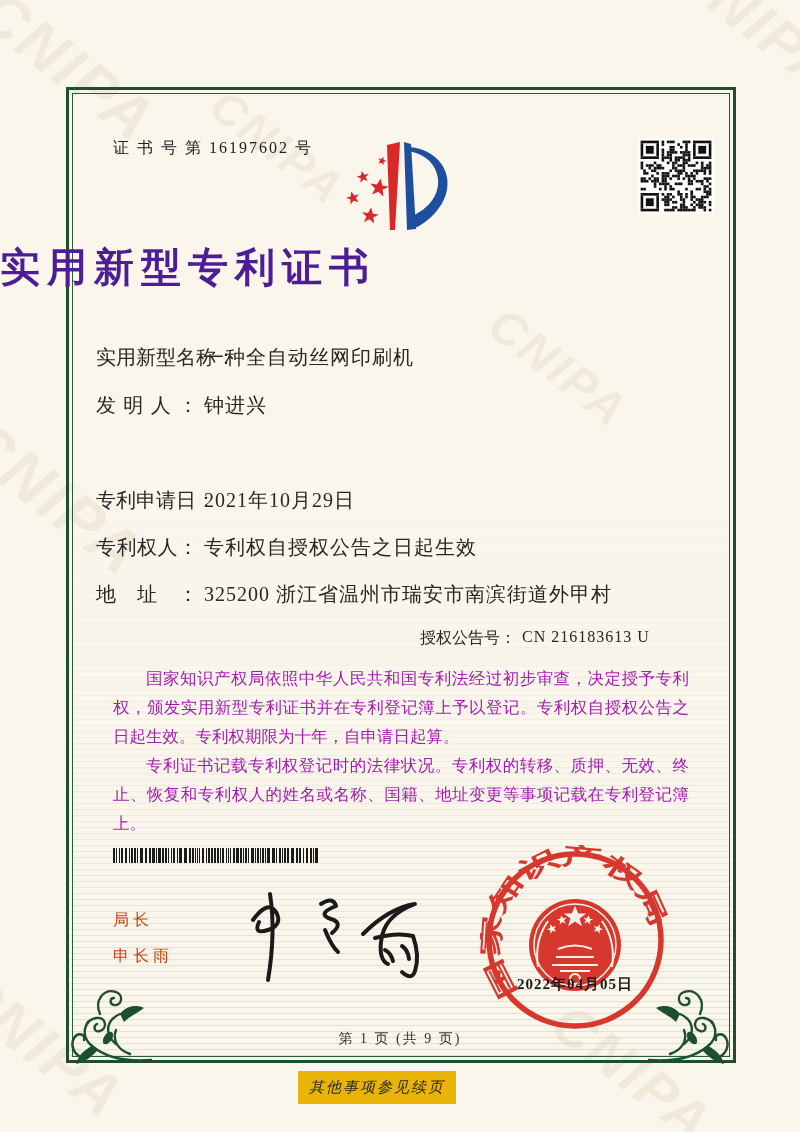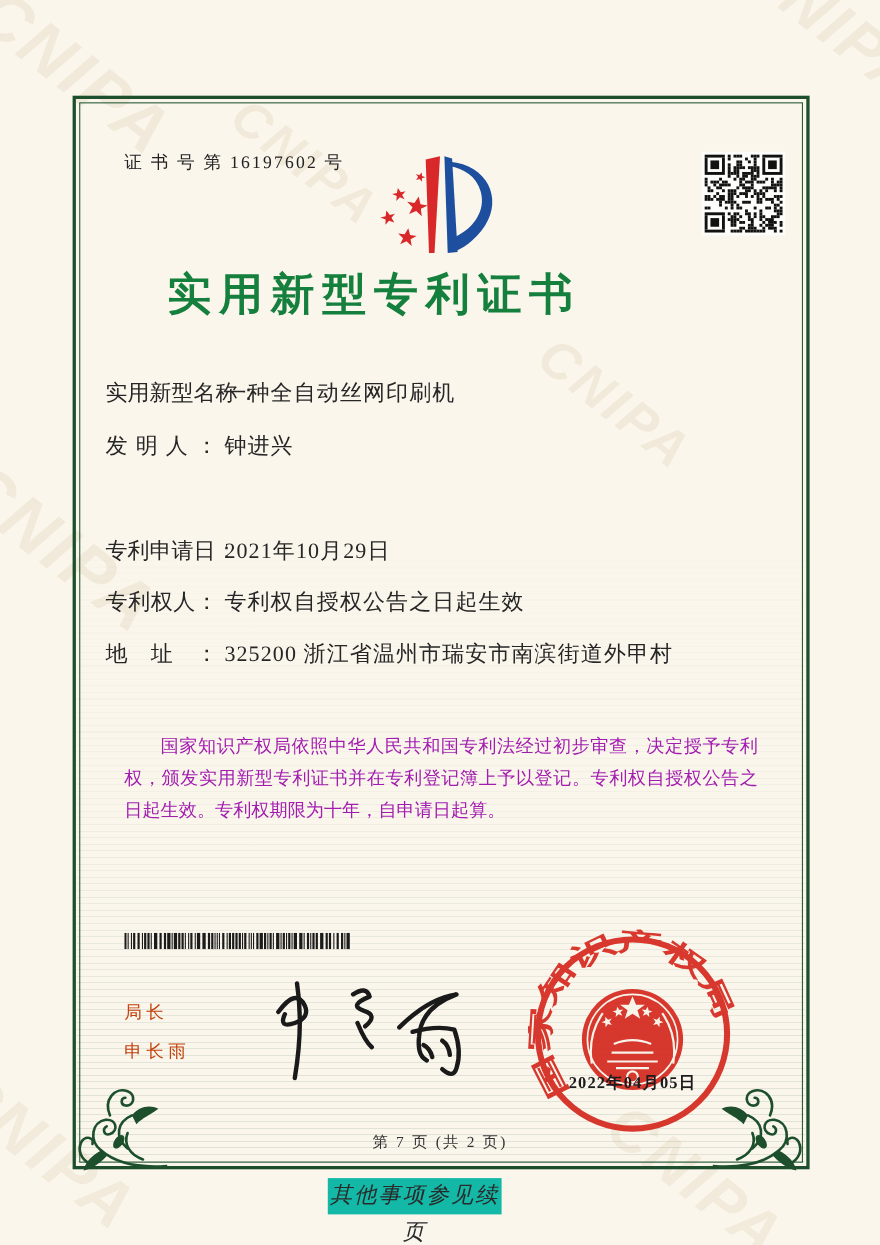--- a/index.html
+++ b/index.html
@@ -21,22 +21,22 @@
   .waves{position:absolute;left:70px;top:450px;width:662px;height:612px;
       background:repeating-linear-gradient(0deg, rgba(116,146,120,.20) 0 1px, rgba(0,0,0,0) 1px 6px);
       -webkit-mask-image:linear-gradient(to bottom, rgba(0,0,0,0) 0%, rgba(0,0,0,.35) 45%, rgba(0,0,0,.85) 80%, #000 100%);
       mask-image:linear-gradient(to bottom, rgba(0,0,0,0) 0%, rgba(0,0,0,.35) 45%, rgba(0,0,0,.85) 80%, #000 100%);}
 
   .certno{position:absolute;left:113px;top:138px;font-size:16px;color:#222;letter-spacing:2px;}
 
   .logo{position:absolute;left:335px;top:130px;width:130px;height:110px;}
   .qr{position:absolute;left:638px;top:138px;width:76px;height:76px;background:#fdfdfb;}
 
-  .title{position:absolute;left:0;top:240px;width:680px;text-align:center;
-      font-size:40px;font-weight:bold;color:#15803d;letter-spacing:7px;}
+  .title{position:absolute;left:0;top:240px;width:680px;
+      font-size:40px;font-weight:bold;color:#4c1d95;letter-spacing:7px;}
 
   .field{position:absolute;left:96px;font-size:20px;color:#262626;white-space:nowrap;}
   .flabel{display:inline-block;width:102px;text-align:justify;text-align-last:justify;vertical-align:top;}
   .fvalue{margin-left:6px;letter-spacing:1px;}
   .field2{position:absolute;left:420px;font-size:16px;color:#262626;white-space:nowrap;}
   .flabel2{display:inline-block;width:96px;text-align:justify;text-align-last:justify;vertical-align:top;}
 
   .bodytext{position:absolute;left:113px;top:664px;width:576px;font-size:16.5px;
       line-height:29px;color:#a21caf;text-align:justify;}
   .bodytext p{margin:0;text-indent:2em;}
@@ -47,21 +47,21 @@
   .signature{position:absolute;left:225px;top:882px;width:220px;height:110px;}
 
   .seal{position:absolute;left:480px;top:845px;width:190px;height:190px;}
   .sealdate{position:absolute;left:500px;top:975px;width:150px;text-align:center;
       font-size:15px;font-weight:bold;color:#1b1b1b;letter-spacing:1px;}
 
   .pagenum{position:absolute;left:0;top:1030px;width:800px;text-align:center;
       font-size:14px;color:#333;letter-spacing:2px;}
 
   .footer-note{position:absolute;left:298px;top:1071px;width:158px;height:33px;
-      background:#14b8a6;text-align:center;line-height:33px;font-size:20px;color:#2a2a2a;
+      background:#eab308;text-align:center;line-height:33px;font-size:15px;color:#2a2a2a;
       letter-spacing:2px;font-style:italic;}
 
   .corner{position:absolute;width:92px;height:86px;}
 </style>
 </head>
 <body>
 
 <div class="page">
 
   <span class="wm" style="left:-34px;top:30px;font-size:62px;">CNIPA</span>
@@ -383,23 +383,27 @@
   </div>
   <div class="field" style="top:487px">
     <span class="flabel">专利申请日：</span><span class="fvalue">2021年10月29日</span>
   </div>
   <div class="field" style="top:534px">
     <span class="flabel">专利权人：</span><span class="fvalue">专利权自授权公告之日起生效</span>
   </div>
   <div class="field" style="top:581px">
     <span class="flabel">地址：</span><span class="fvalue">325200 浙江省温州市瑞安市南滨街道外甲村</span>
   </div>
+  <div class="field2" style="top:628px">
+    <span class="flabel2">授权公告号：</span><span class="fvalue">CN 216183613 U</span>
+  </div>
 
   <div class="bodytext">
     <p>国家知识产权局依照中华人民共和国专利法经过初步审查，决定授予专利权，颁发实用新型专利证书并在专利登记簿上予以登记。专利权自授权公告之日起生效。专利权期限为十年，自申请日起算。</p>
+    <p>专利证书记载专利权登记时的法律状况。专利权的转移、质押、无效、终止、恢复和专利权人的姓名或名称、国籍、地址变更等事项记载在专利登记簿上。</p>
   </div>
 
   <svg class="barcode" id="bcsvg" viewBox="0 0 206 15" preserveAspectRatio="none" aria-hidden="true">
       <rect x="0" y="0" width="2" height="15" fill="#1b1b1b"></rect>
       <rect x="3" y="0" width="1" height="15" fill="#1b1b1b"></rect>
       <rect x="6" y="0" width="1" height="15" fill="#1b1b1b"></rect>
       <rect x="8" y="0" width="2" height="15" fill="#1b1b1b"></rect>
       <rect x="12" y="0" width="2" height="15" fill="#1b1b1b"></rect>
       <rect x="16" y="0" width="1" height="15" fill="#1b1b1b"></rect>
       <rect x="18" y="0" width="2" height="15" fill="#1b1b1b"></rect>
@@ -537,17 +541,17 @@
       <path d="M70,74 C58,70 52,60 56,50"></path>
       <path d="M22,78 C14,74 10,66 14,58 C18,52 26,54 24,60"></path>
     </g>
     <g fill="#1d4f2c">
       <path d="M60,34 C66,26 76,24 84,28 C76,34 70,36 64,42 Z"></path>
       <path d="M32,66 C24,70 18,76 16,84 C26,82 32,76 38,70 Z"></path>
       <ellipse cx="48" cy="58" rx="4" ry="7" transform="rotate(35 48 58)"></ellipse>
     </g>
   </svg>
 
-  <div class="pagenum">第 7 页 (共 2 页)</div>
+  <div class="pagenum">第 1 页 (共 9 页)</div>
 
   <div class="footer-note">其他事项参见续页</div>
 
 </div>
 
 </body></html>

